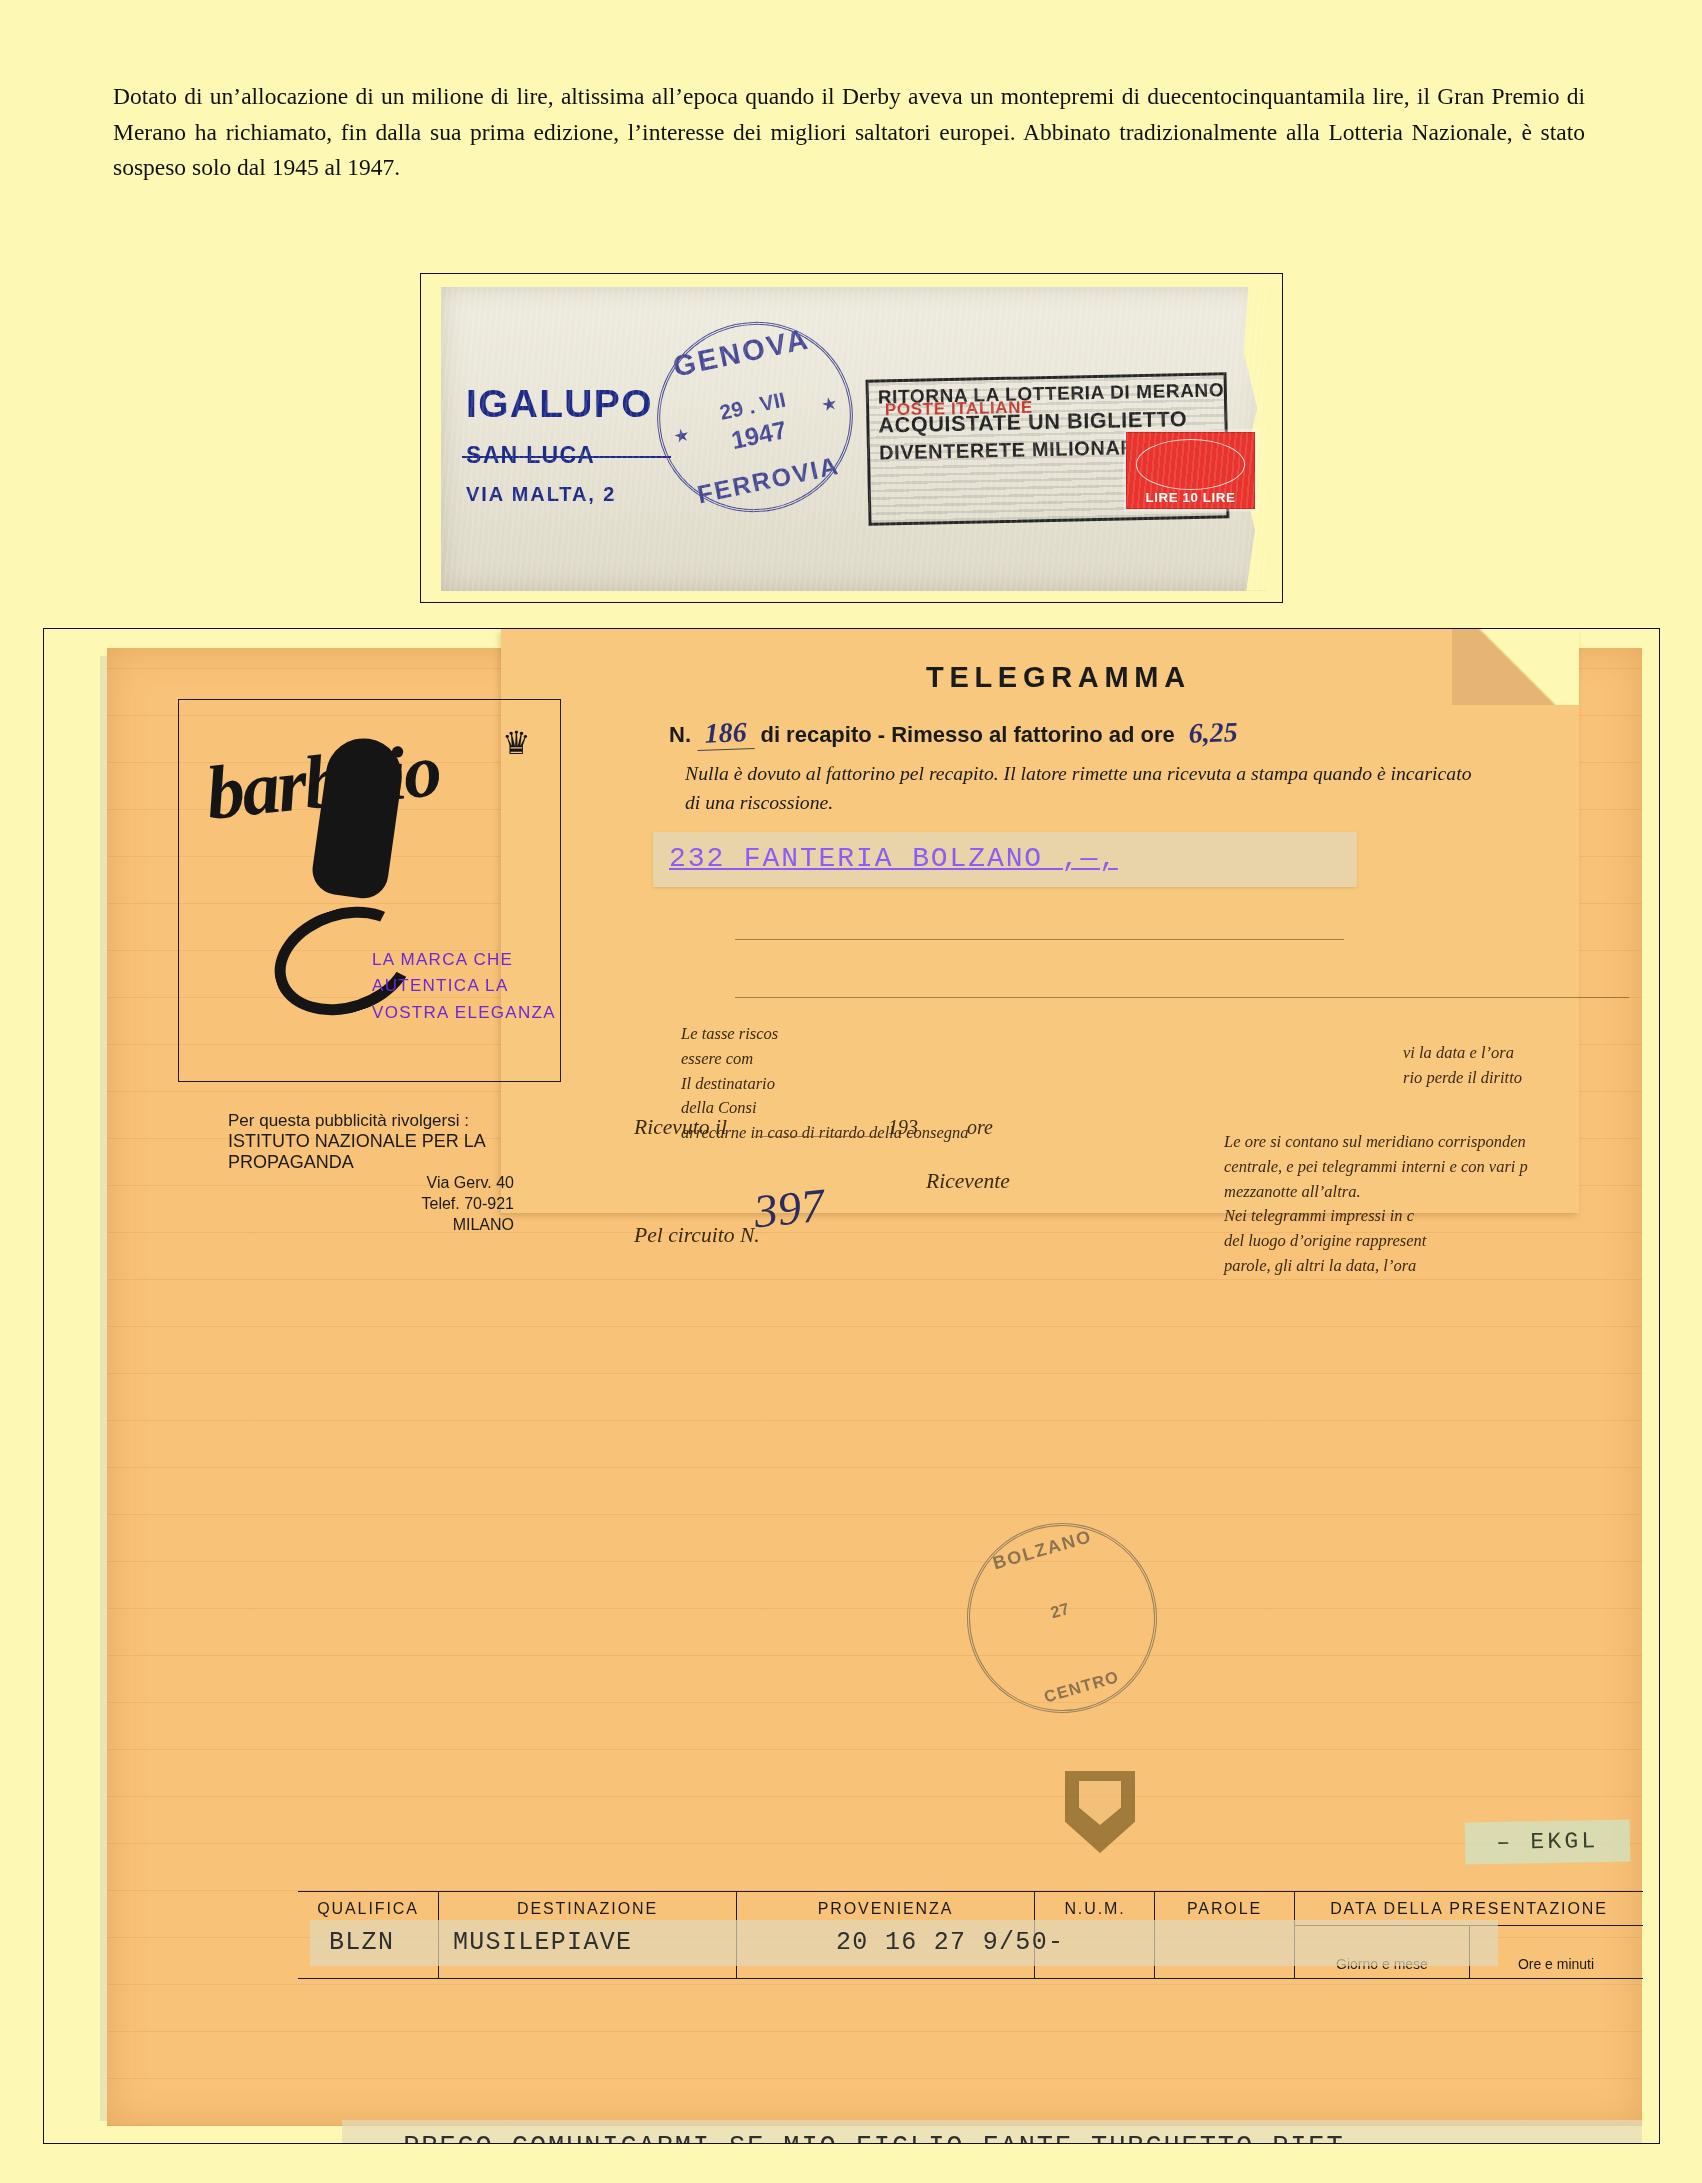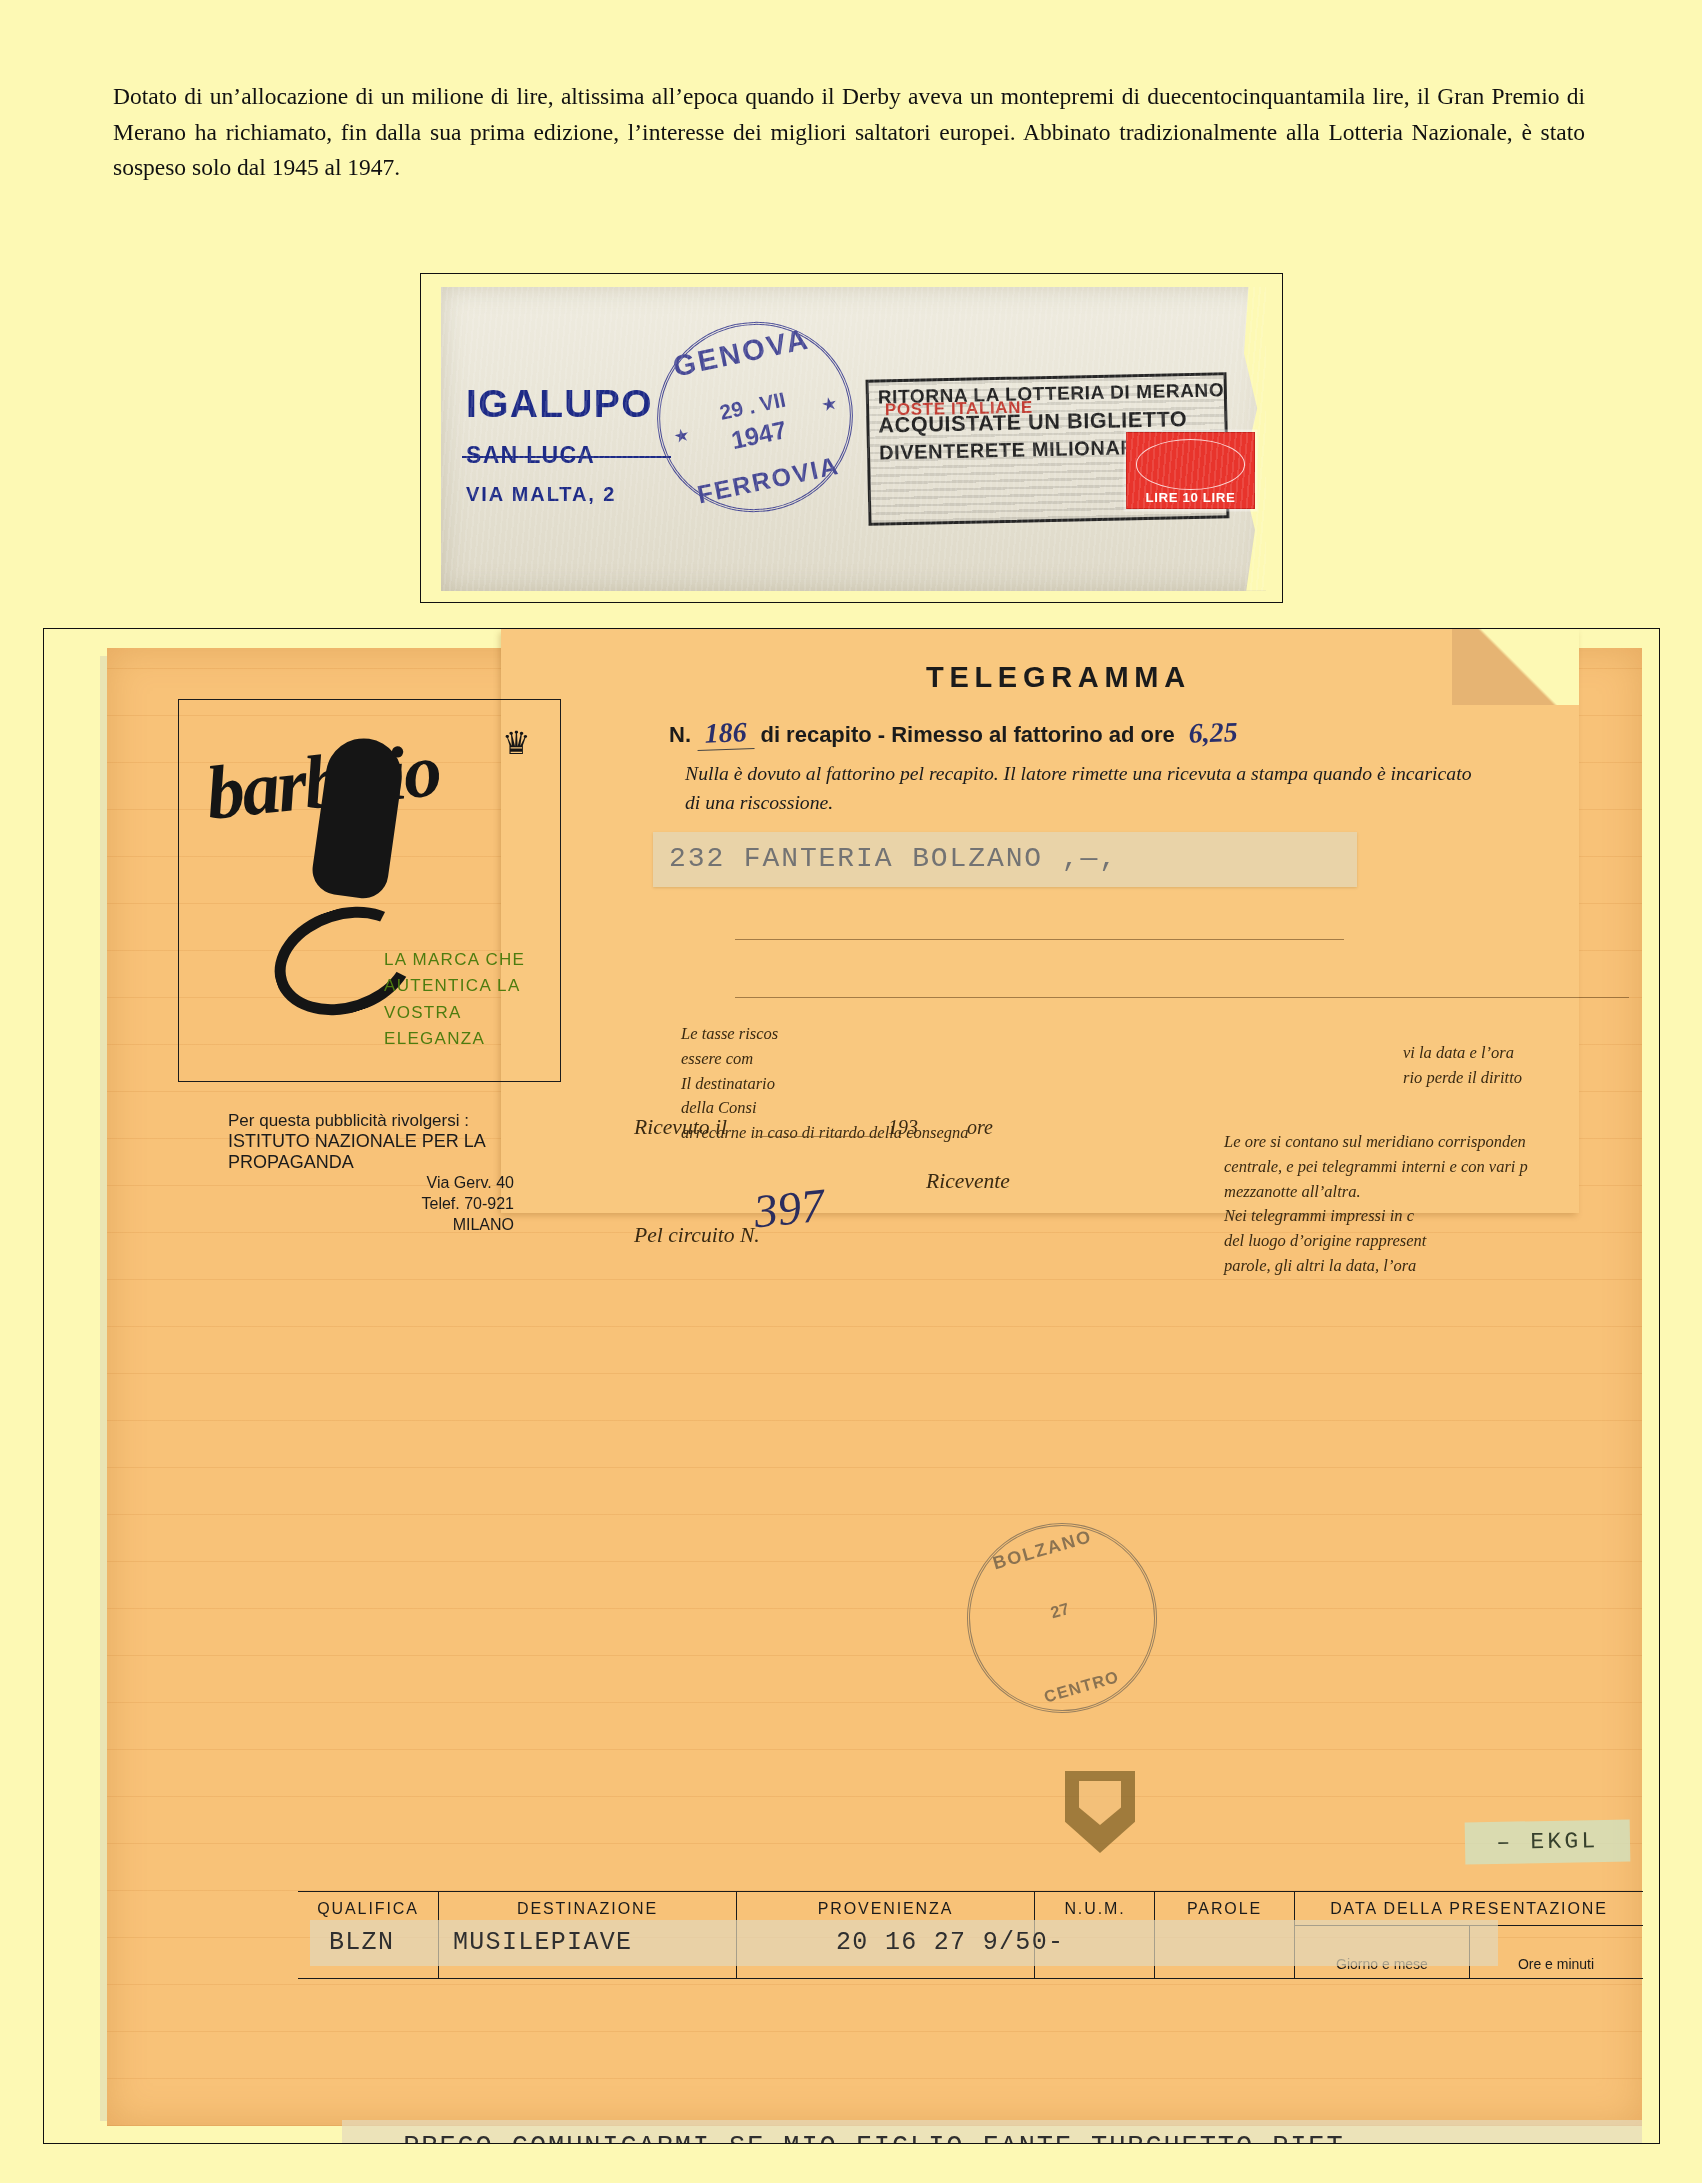--- a/index.html
+++ b/index.html
@@ -152,23 +152,23 @@
     position:absolute;left:94px;top:209px;width:121px;height:82px;
     border:11.4px solid #151515;border-radius:50%;
     transform:rotate(-18deg);
     border-right-color:transparent;
   }
   .crown{
     position:absolute;right:24px;top:27px;width:34px;height:34px;
     color:#151515;font-size:32px;line-height:1;
   }
   .ad-text{
-    position:absolute;left:205px;top:247px;
-    font-family:"Liberation Sans", sans-serif;
-    font-size:17px;line-height:1.55;color:#4d7c0f;letter-spacing:1.3px;
+    position:absolute;left:193px;top:247px;
+    font-family:"Liberation Sans", sans-serif;
+    font-size:17px;line-height:1.55;color:#6d28d9;letter-spacing:1.3px;
   }
   .ad-credit{
     position:absolute;left:184px;top:482px;width:355px;
     font-family:"Liberation Sans", sans-serif;
     color:#1b1b1b;
   }
   .ad-credit .c1{font-size:17px;}
   .ad-credit .c2{font-size:18px;letter-spacing:0px;}
   .ad-credit .c3{font-size:16px;text-align:right;padding-right:69px;line-height:1.3;}
 
@@ -195,22 +195,23 @@
     position:absolute;left:641px;top:130px;width:793px;
     font-family:"Liberation Serif", serif;font-style:italic;
     font-size:19.7px;line-height:1.45;color:#1b1b1b;
   }
   .tape{
     position:absolute;background:rgba(226,215,185,.72);
     box-shadow:0 1.3px 2.5px rgba(120,80,20,.2);
   }
   .tape-text{
     font-family:"Liberation Mono", monospace;
-    color:#737373;
+    color:#8b5cf6;
     white-space:nowrap;
+    text-decoration:underline;
   }
   .small-it{
     position:absolute;
     font-family:"Liberation Serif", serif;font-style:italic;
     font-size:16.5px;line-height:1.5;color:#3a2a12;
   }
   .bolzano-cds{
     position:absolute;left:923px;top:894px;width:184px;height:184px;
     border:3.2px double #4a4a4a;border-radius:50%;
     transform:rotate(-16deg);opacity:.55;color:#333;

